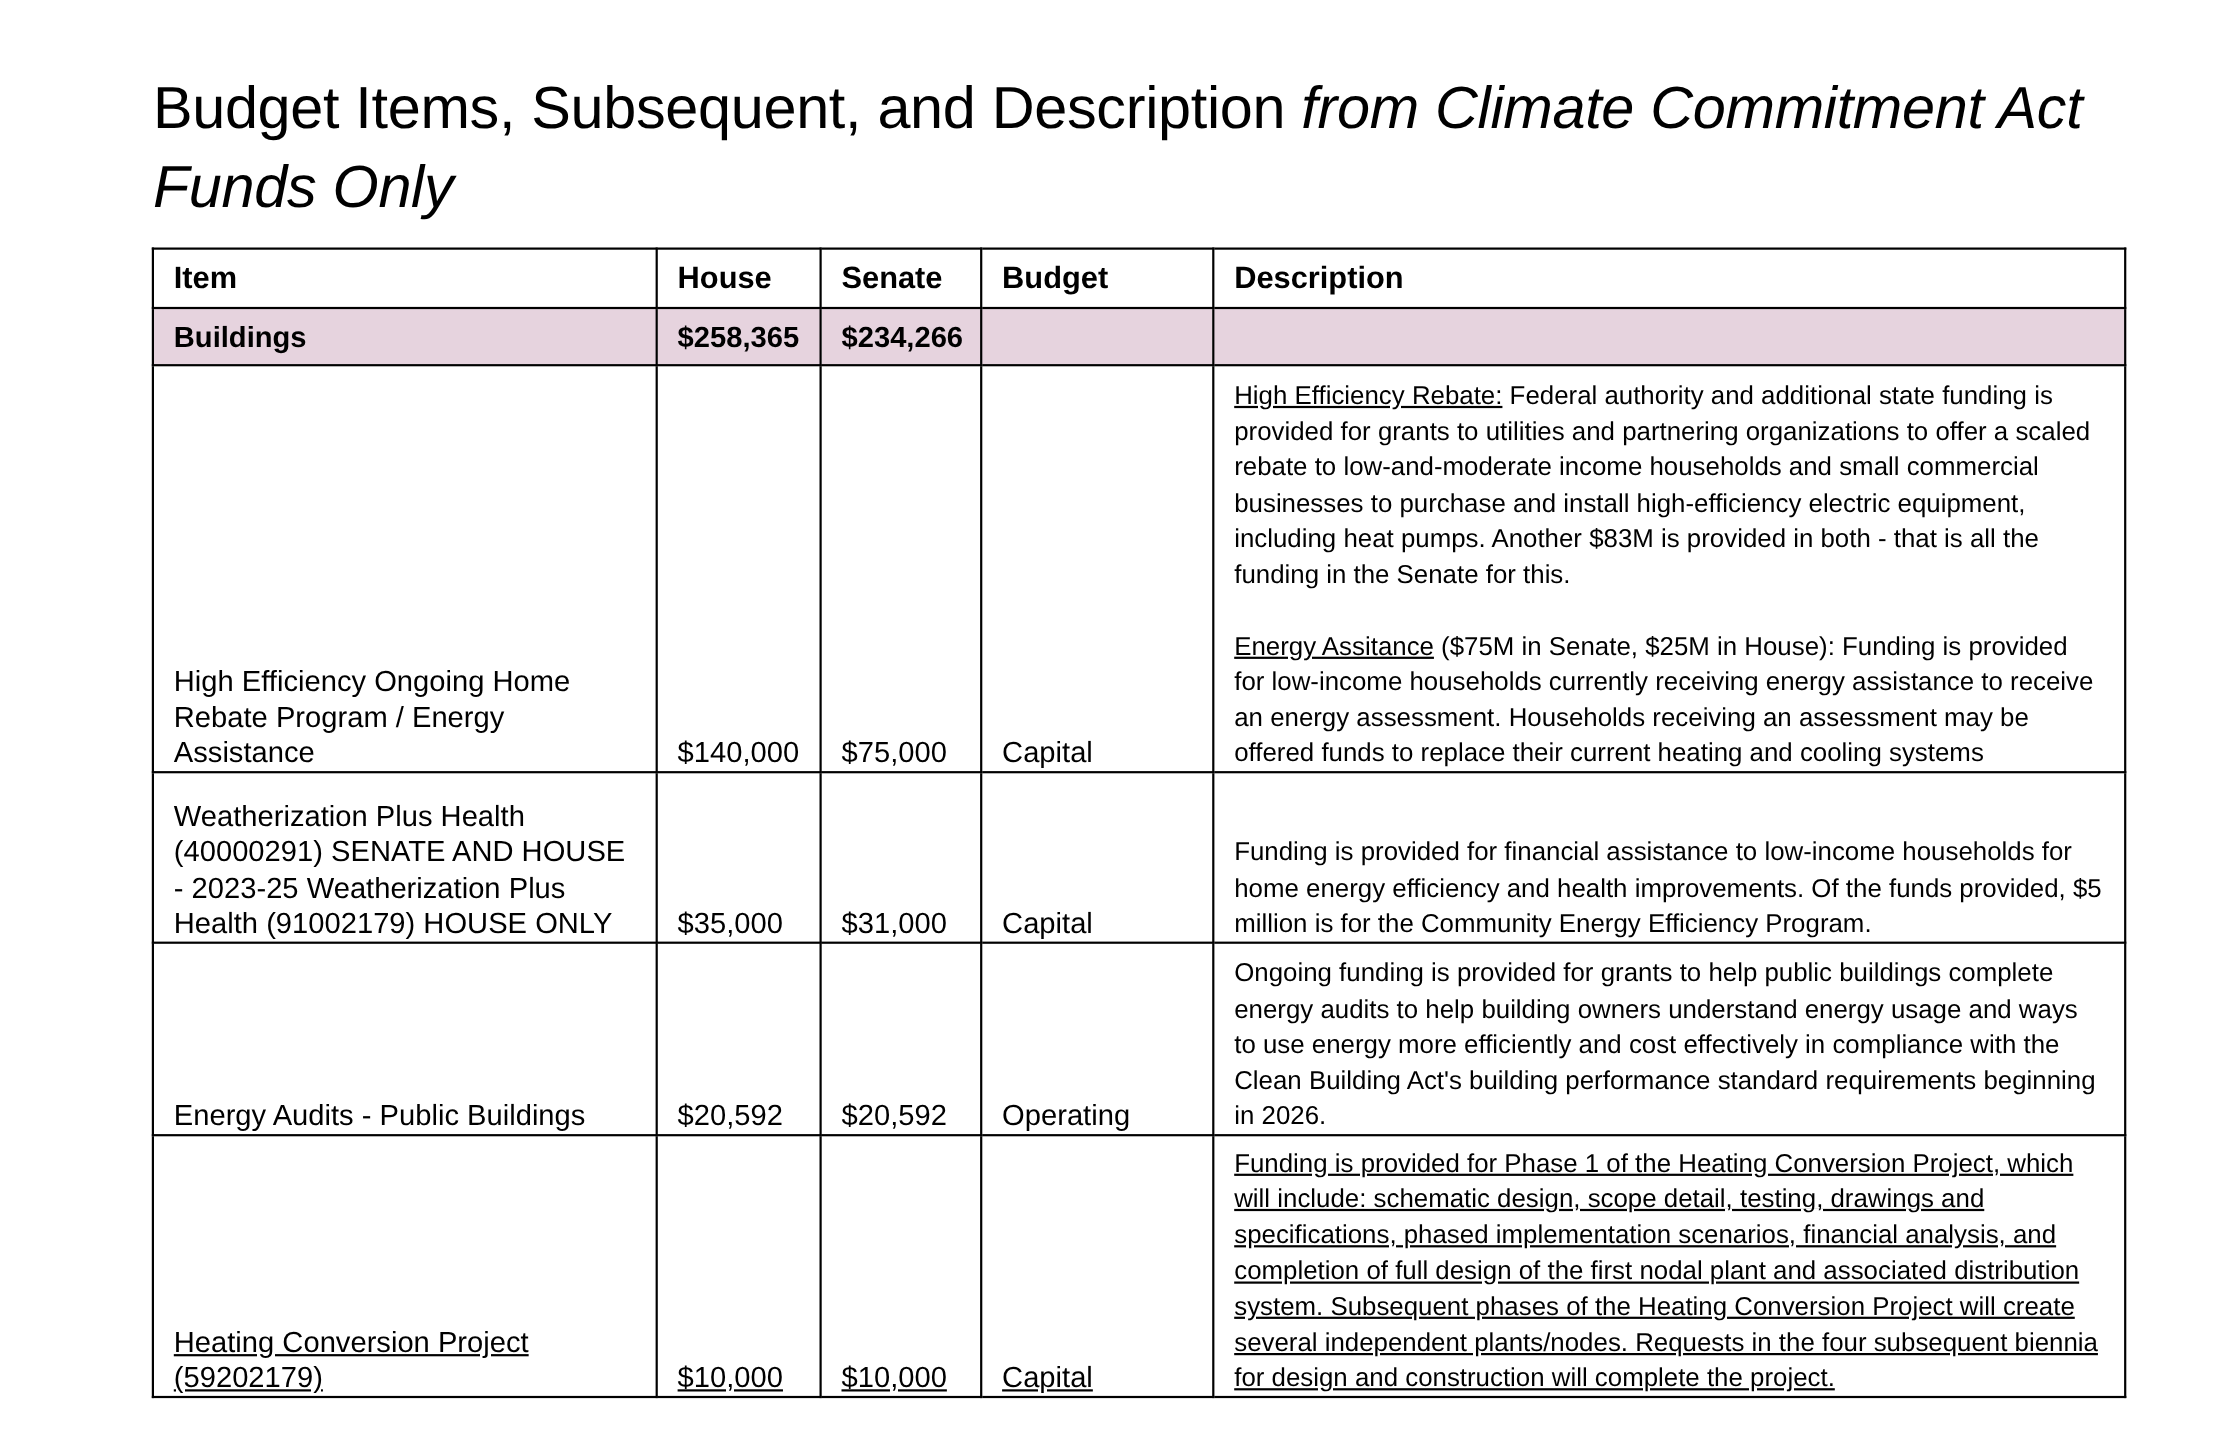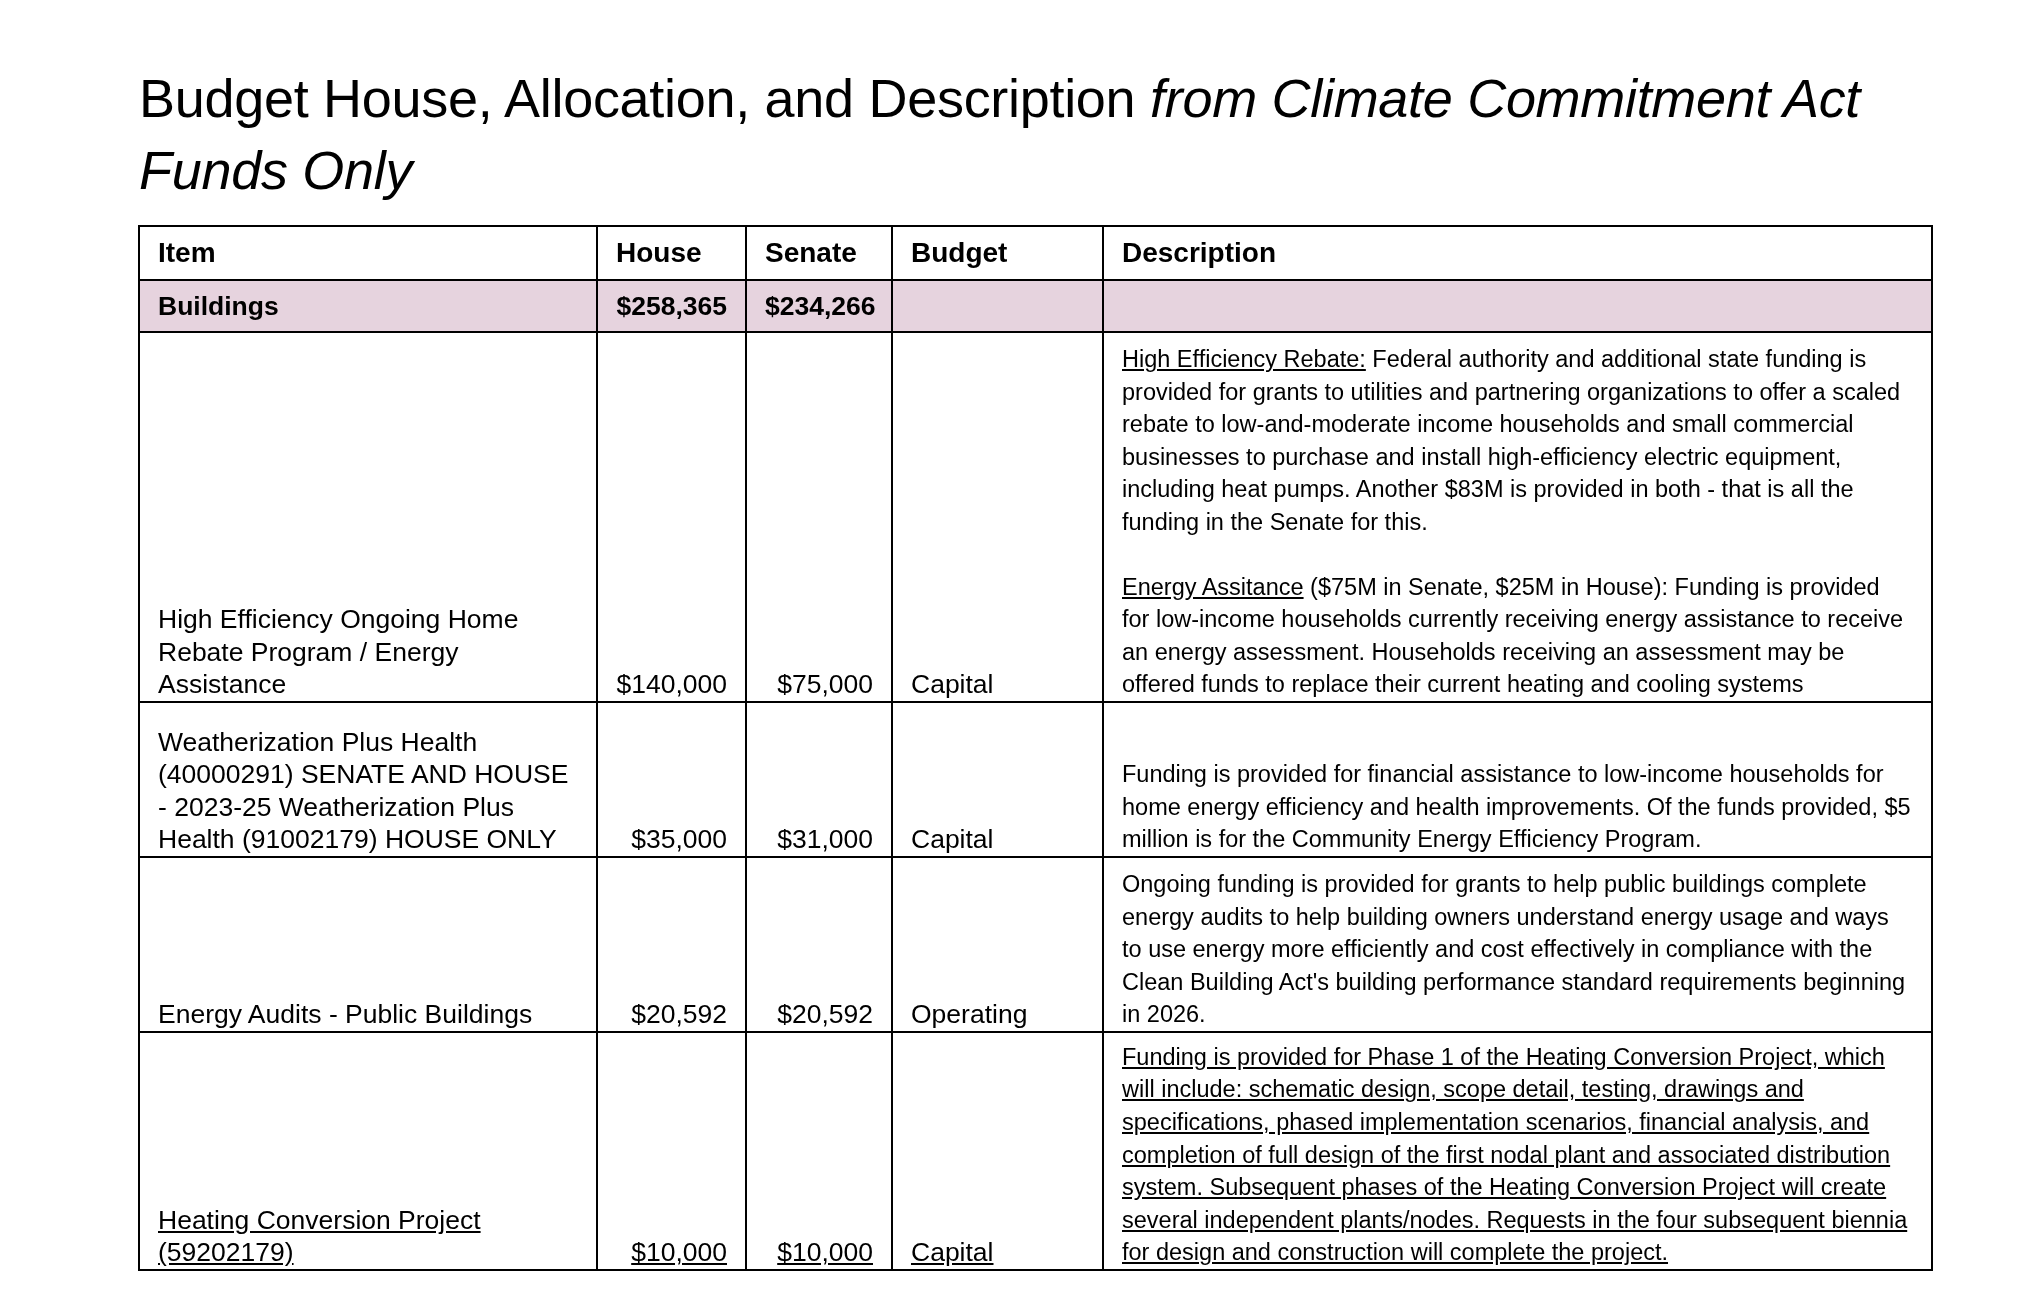--- a/index.html
+++ b/index.html
@@ -57,39 +57,39 @@
   col.c-budget { width: 211px; }
   col.c-desc { width: 829px; }
 
   tr.section-row td {
     background: #e6d3de;
     font-weight: bold;
     height: 50px;
     vertical-align: middle;
     font-size: 26.5px;
   }
-  td.num { text-align: right; }
+  td.num { }
   td.desc-cell {
     font-size: 23.5px;
     line-height: 32.6px;
     padding: 4px 6px 4px 6px;
     vertical-align: bottom;
   }
   .desc-label { text-decoration: underline; }
   .desc-gap { height: 32px; }
 
   tr.row-1 td { height: 368px; border-radius: 31px; }
   tr.row-2 td { height: 153px; }
   tr.row-3 td { height: 173px; }
   tr.row-4 td { height: 236px; text-decoration: underline; }
 </style>
 </head>
 <body>
 
-<h1 class="page-title"><span>Budget House, Allocation, and Description </span><span class="emph">from Climate Commitment Act Funds Only</span></h1>
+<h1 class="page-title"><span>Budget Items, Subsequent, and Description </span><span class="emph">from Climate Commitment Act Funds Only</span></h1>
 
 <table class="budget-table">
   <colgroup>
     <col class="c-item">
       <col class="c-house">
       <col class="c-senate">
       <col class="c-budget">
       <col class="c-desc">
   </colgroup>
   <thead>

